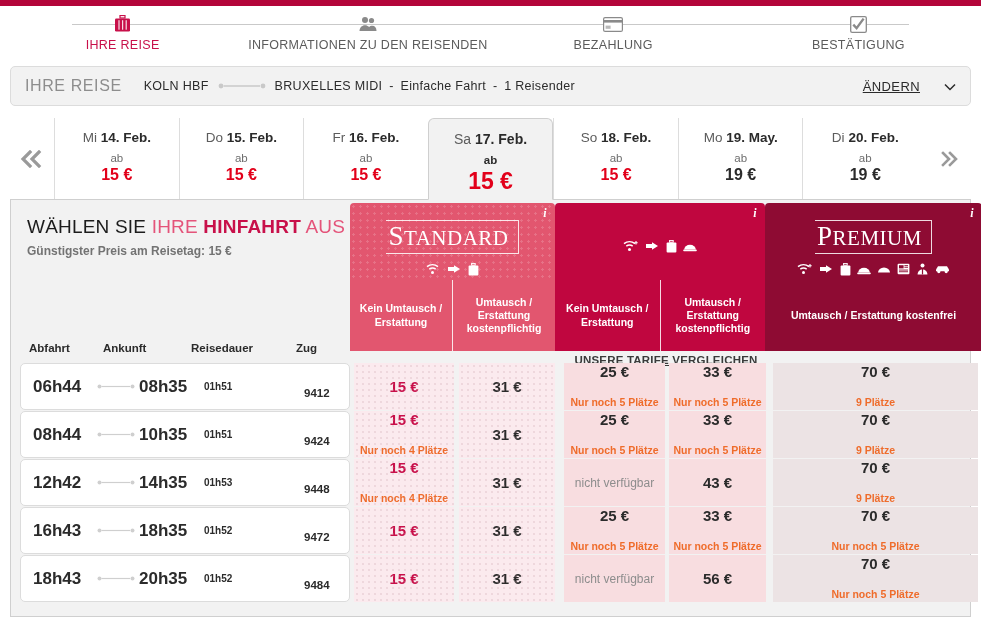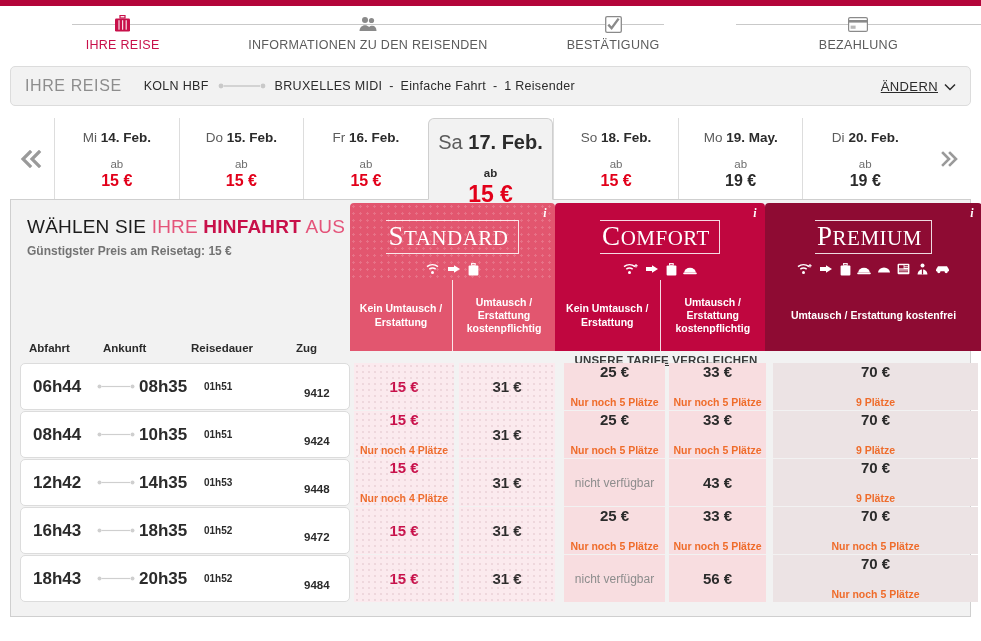--- a/index.html
+++ b/index.html
@@ -41,21 +41,21 @@
   }
   .summary-title {
     font-size: 16px; color: #8d8d8d; letter-spacing: .6px;
     margin-right: 22px;
   }
   .summary-seg { font-size: 12.5px; color: #2b2b2b; letter-spacing: .3px; }
   .arrow-wrap { display:inline-flex; align-items:center; margin: 0 9px; }
   .sep { color:#2b2b2b; margin: 0 7px; font-size: 12.5px; }
   .aendern {
     margin-left: auto; font-size: 13px; color:#2b2b2b;
-    display:flex; align-items:center; gap:6px;
+    display:flex; align-items:center; gap:24px;
   }
   .aendern .lbl { text-decoration: underline; letter-spacing:.4px; }
 
   
   .datebar {
     position: relative; margin: 12px 10px 0 10px;
     height: 82px; display: flex; align-items: stretch;
     border-bottom: 1px solid #cfcfcf;
   }
   .navarrow {
@@ -66,32 +66,32 @@
   .days { flex:1; display:flex; }
   .day {
     flex:1; text-align:center; padding-top: 12px;
     border-left: 1px solid #dddddd;
     cursor:pointer;
     position: relative;
   }
   .day:first-child { border-left: 1px solid #dddddd; }
   .day .d-date { font-size: 13.5px; color:#5c5c5c; }
   .day .d-date b { color:#2b2b2b; }
-  .day .d-ab { font-size: 11.5px; color:#6d6d6d; margin-top: 13px; }
+  .day .d-ab { font-size: 11.5px; color:#6d6d6d; margin-top: 7px; }
   .day .d-price { font-size: 16px; font-weight: bold; color:#e2001a; margin-top: 2px; }
   .day .d-price.grey { color:#2b2b2b; }
   .day.selected {
     background:#f2f2f2;
     border: 1px solid #cfcfcf;
     border-bottom: 1px solid #f2f2f2;
     border-radius: 6px 6px 0 0;
     margin-bottom: -1px;
     z-index: 3;
   }
-  .day.selected .d-date { font-size: 20px; }
+  .day.selected .d-date { font-size: 14px; }
   .day.selected .d-price { font-size: 23px; }
   .day.selected .d-ab { font-weight:bold; color:#2b2b2b; }
 
   
   .panel {
     position: relative; margin: 0 10px;
     background:#f2f2f2; border:1px solid #cfcfcf; border-top:none;
     height: 417px;
   }
   .panel-head { position: relative; height: 155px; }
@@ -263,40 +263,40 @@
             <circle cx="7" cy="5" r="3" fill="#8a8a8a"></circle>
             <circle cx="13.5" cy="5.5" r="2.6" fill="#8a8a8a"></circle>
             <path d="M1.5 16c0-3.6 2.5-5.8 5.5-5.8s5.5 2.2 5.5 5.8z" fill="#8a8a8a"></path>
             <path d="M9.5 16c0-3.2 2.2-5.2 4.8-5.2s4.2 2 4.2 5.2z" fill="#8a8a8a"></path>
           </svg>
         </div>
         <div class="step-label">INFORMATIONEN ZU DEN REISENDEN</div>
       </div>
 
       <div class="step">
-        <div class="connector c4"></div>
-        <div class="step-icon">
-          <svg width="17" height="17" viewBox="0 0 17 17">
-            <rect x="0.7" y="0.7" width="15.6" height="15.6" rx="1.4" fill="#ffffff" stroke="#8a8a8a" stroke-width="1.3"></rect>
-            <path d="M3.3 8.6 L6.6 12.2 L13.6 2.6" fill="none" stroke="#8a8a8a" stroke-width="2.4"></path>
-          </svg>
-        </div>
-        <div class="step-label">BESTÄTIGUNG</div>
-      </div>
-
-      <div class="step">
         <div class="connector c3"></div>
         <div class="step-icon">
           <svg width="20" height="15" viewBox="0 0 20 15">
             <rect x="0.6" y="0.6" width="18.8" height="13.8" rx="1.5" fill="#ffffff" stroke="#8a8a8a" stroke-width="1.2"></rect>
             <rect x="0.6" y="3" width="18.8" height="2.6" fill="#8a8a8a"></rect>
             <rect x="2.6" y="8.6" width="5" height="3.2" fill="#b9b9b9"></rect>
           </svg>
         </div>
         <div class="step-label">BEZAHLUNG</div>
+      </div>
+
+      <div class="step">
+        <div class="connector c4"></div>
+        <div class="step-icon">
+          <svg width="17" height="17" viewBox="0 0 17 17">
+            <rect x="0.7" y="0.7" width="15.6" height="15.6" rx="1.4" fill="#ffffff" stroke="#8a8a8a" stroke-width="1.3"></rect>
+            <path d="M3.3 8.6 L6.6 12.2 L13.6 2.6" fill="none" stroke="#8a8a8a" stroke-width="2.4"></path>
+          </svg>
+        </div>
+        <div class="step-label">BESTÄTIGUNG</div>
       </div>
     </div>
   </div>
 
   <div class="summary">
     <div class="summary-title">IHRE REISE</div>
     <div class="summary-seg">KOLN HBF</div>
     <span class="arrow-wrap">
       <svg width="48" height="8" viewBox="0 0 48 8">
         <circle cx="3" cy="4" r="2.4" fill="#c9c9c9"></circle>
@@ -431,21 +431,20 @@
           </div>
           <div class="fare-conds">
             <div class="cond">Kein Umtausch / Erstattung</div>
             <div class="cond">Umtausch / Erstattung kostenpflichtig</div>
           </div>
         </div>
 
         <div class="fare fare-cmf">
           <div class="fare-top">
             <div class="info-badge">i</div>
-            <div class="fare-name"><span class="cap">C</span>OMFORT</div>
             <div class="fare-icons">
               <span>
                 <svg width="16" height="12" viewBox="0 0 16 12">
                     <path d="M1 3.6a9 9 0 0 1 11 0" stroke="#fff" stroke-width="1.5" fill="none"></path>
                     <path d="M3.3 6.2a5.6 5.6 0 0 1 6.4 0" stroke="#fff" stroke-width="1.5" fill="none"></path>
                     <circle cx="6.5" cy="9.4" r="1.5" fill="#fff"></circle>
                     <path d="M13 1v3.4M11.3 2.7h3.4" stroke="#fff" stroke-width="1.1"></path>
                   </svg>
               </span>
               <span>

